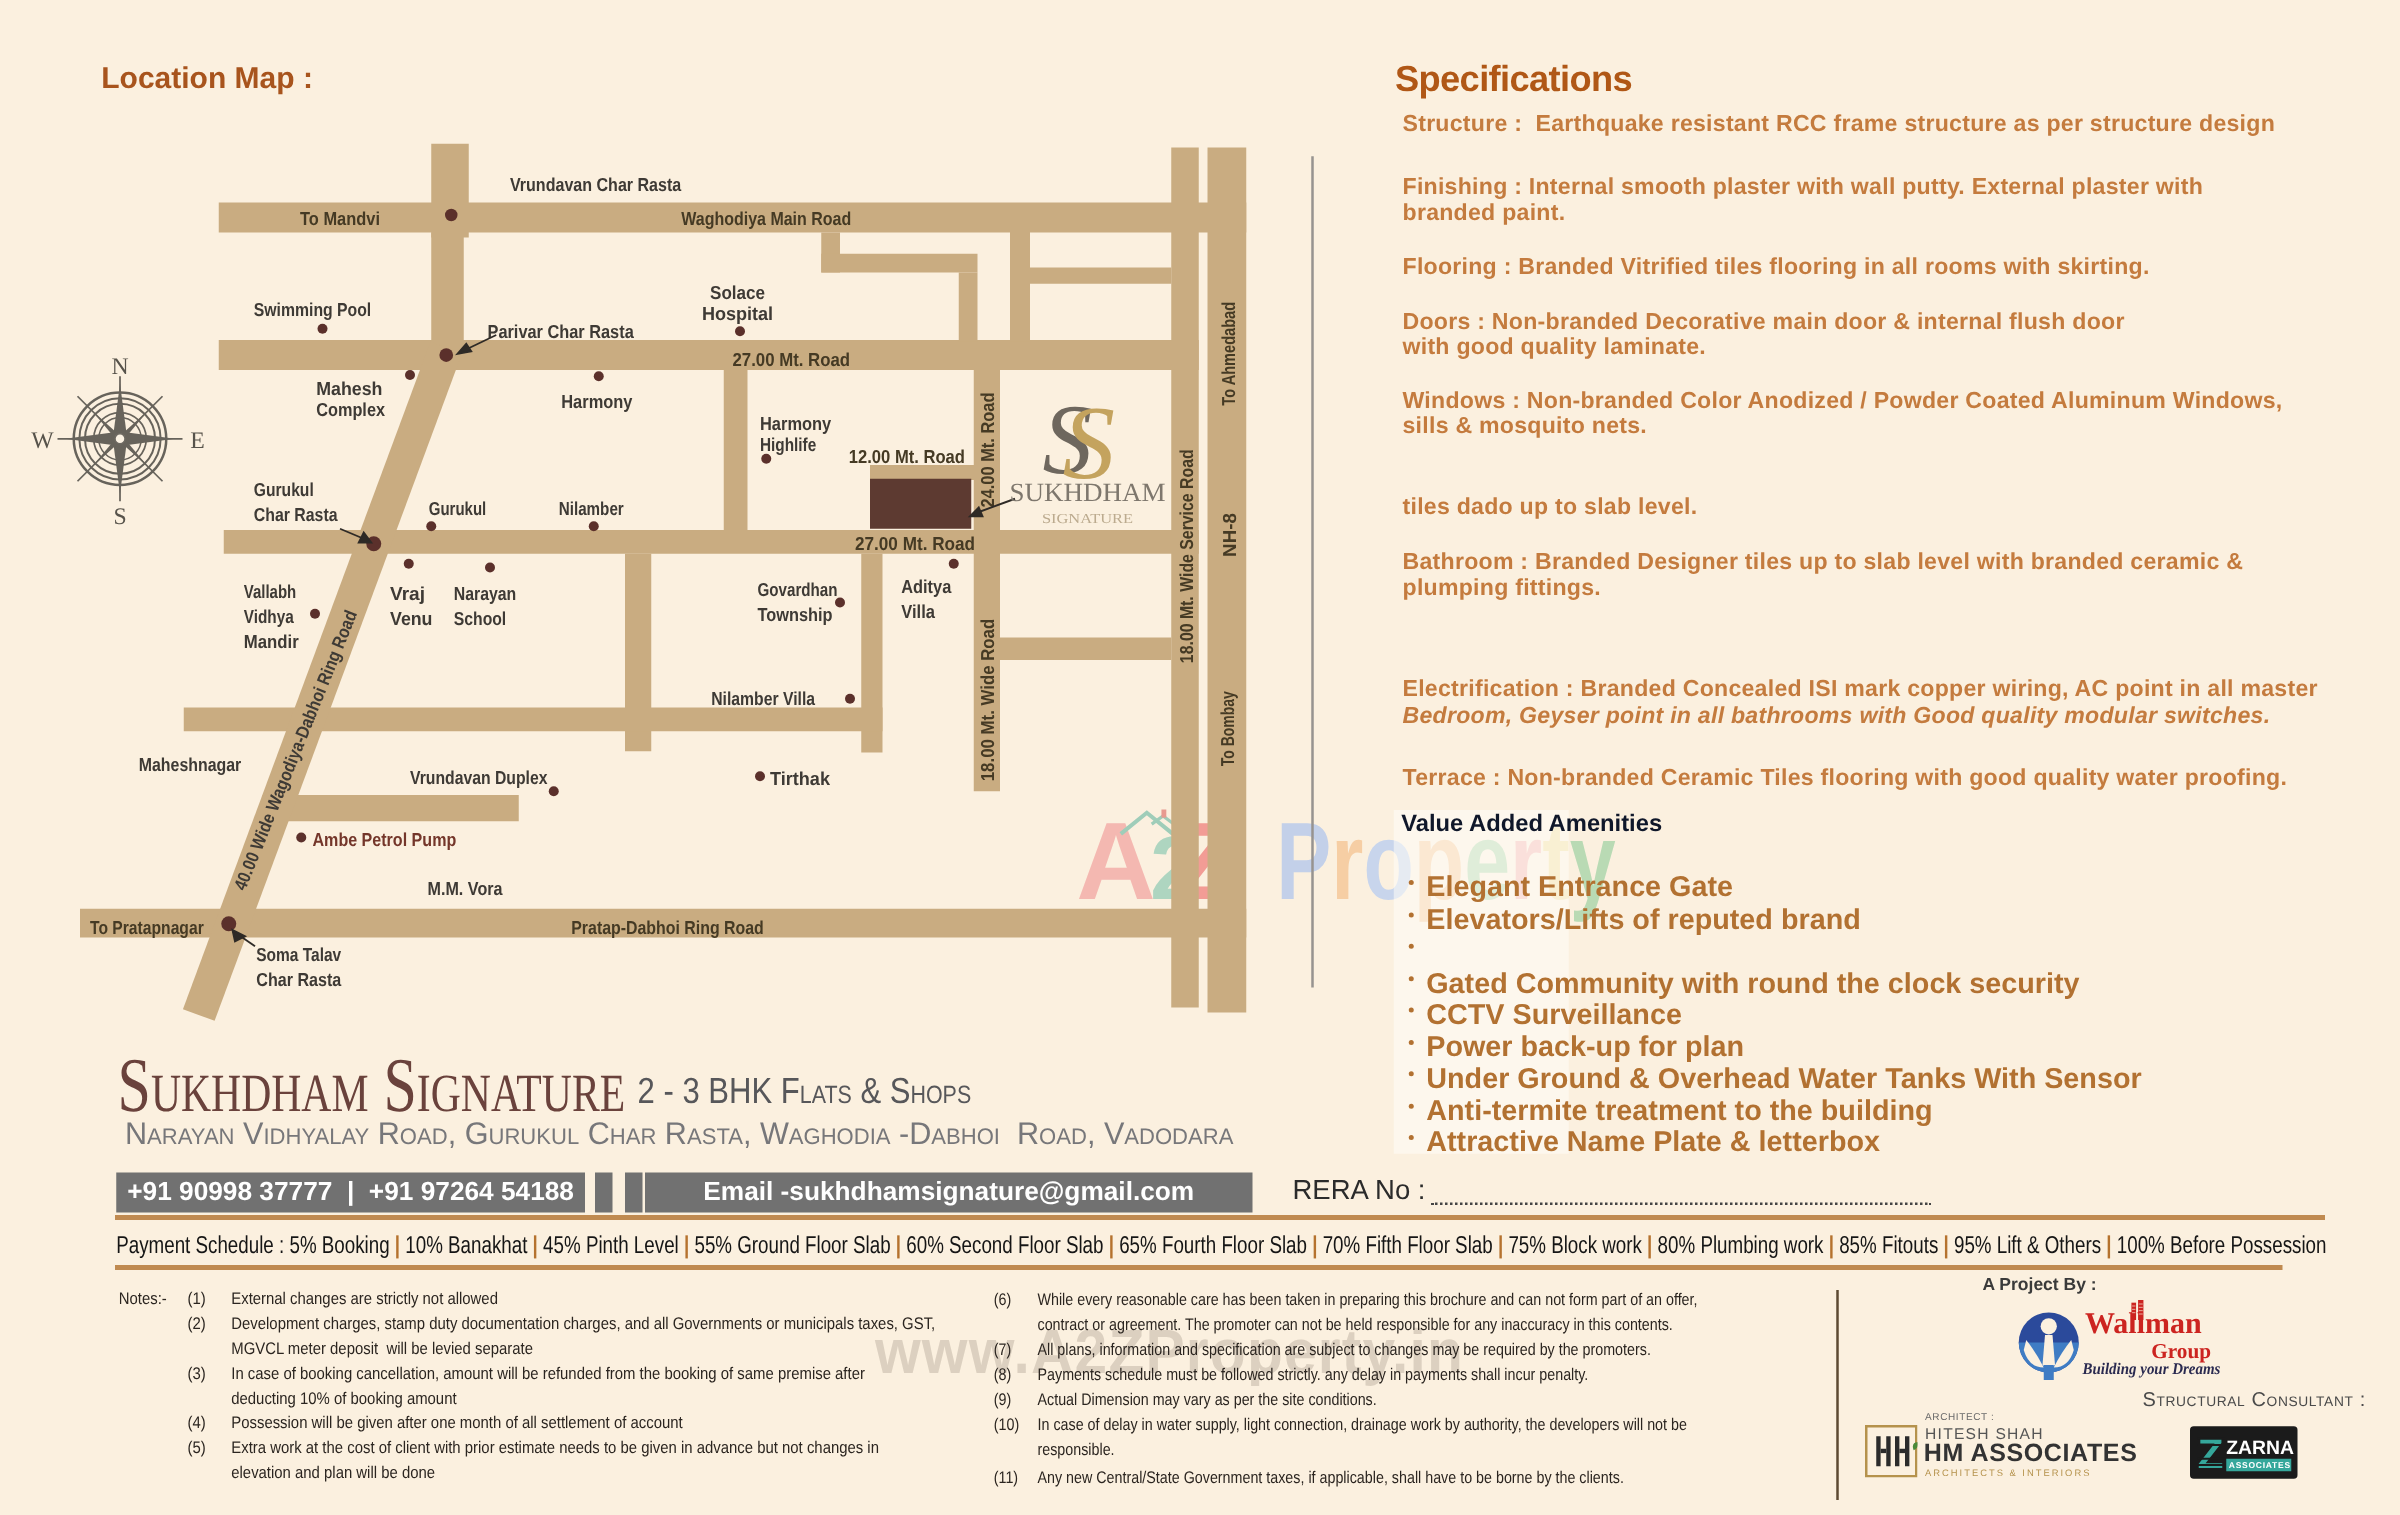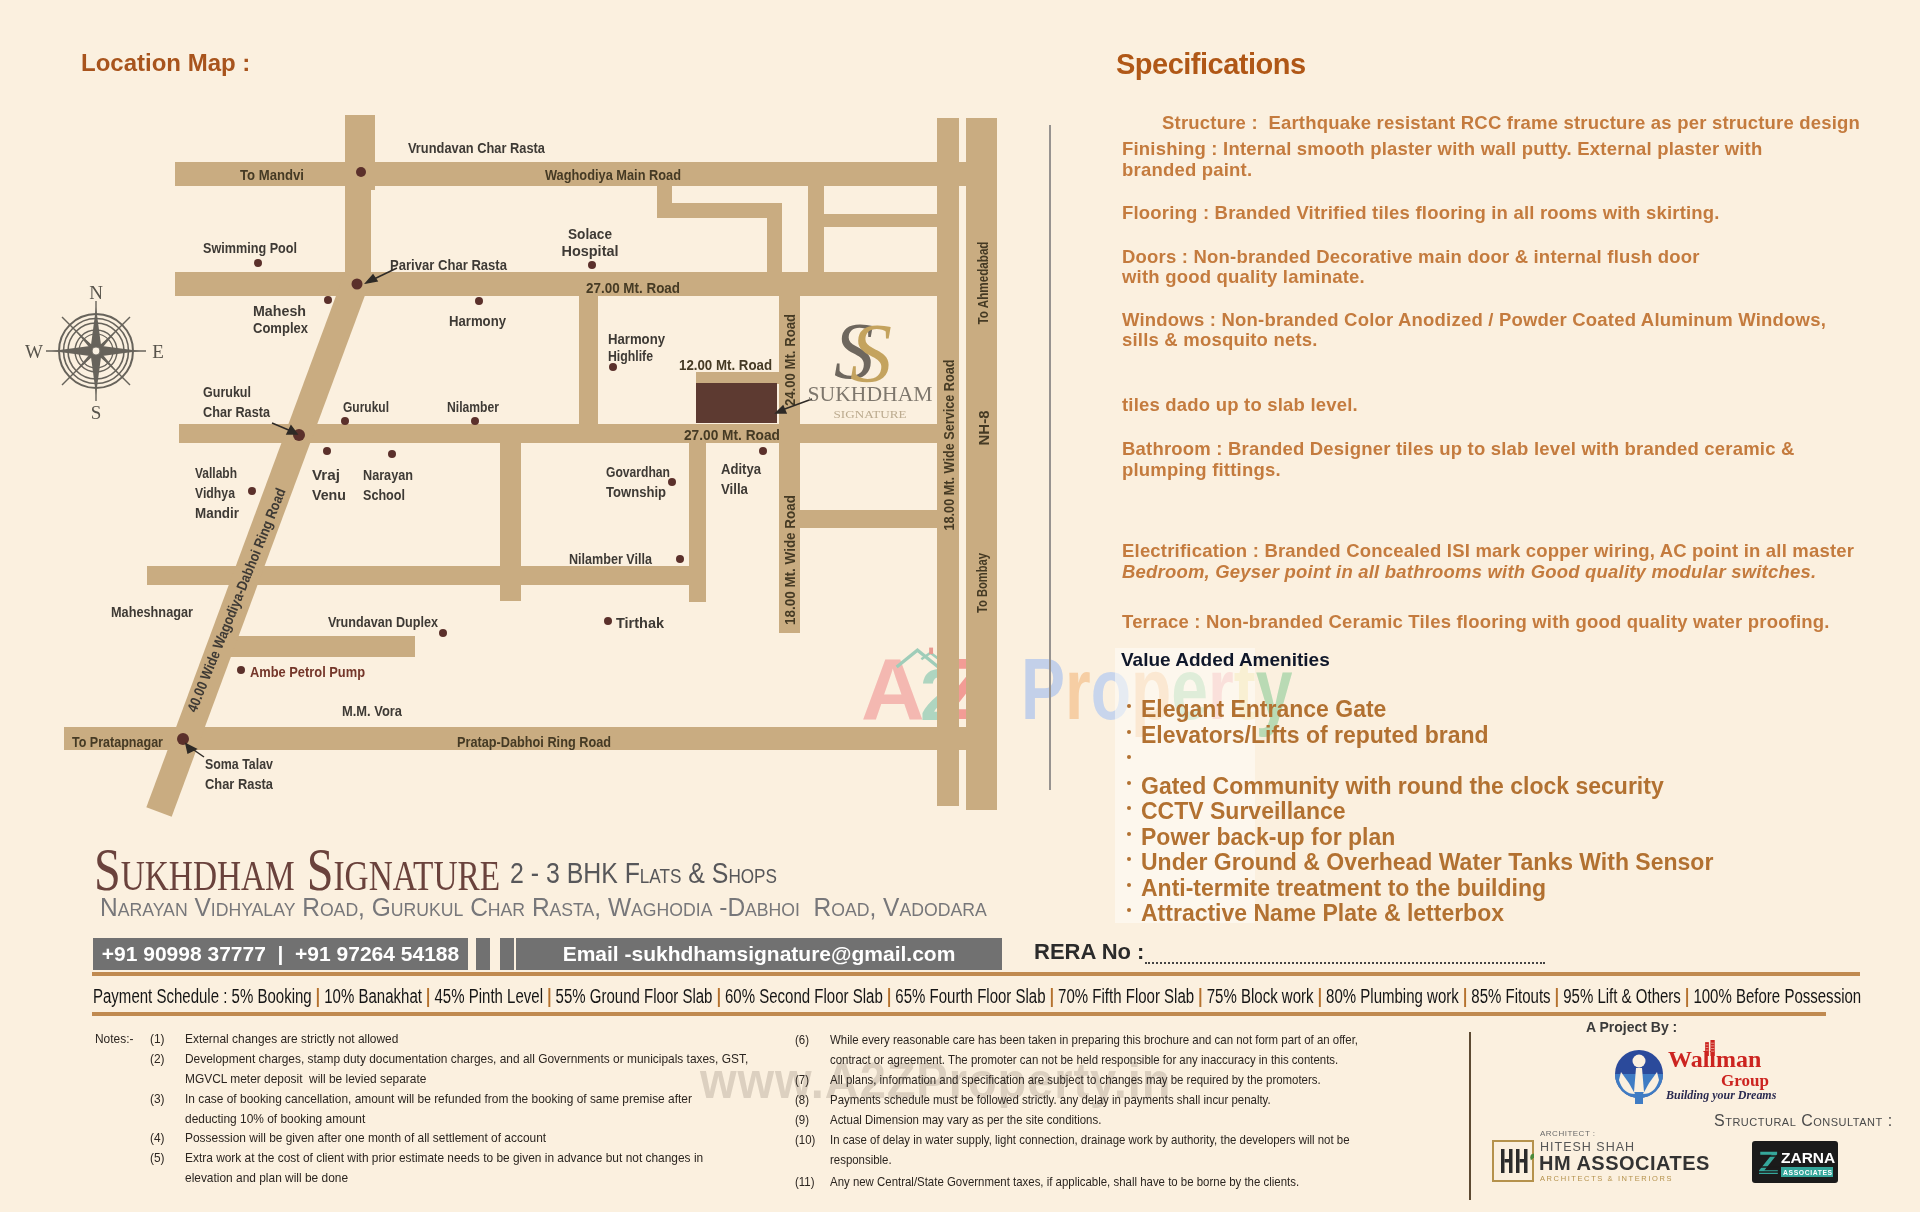--- a/index.html
+++ b/index.html
@@ -242,21 +242,21 @@
 
   <text x="870" y="418" font-family="Liberation Serif, serif" font-size="11" fill="#bcab8f" text-anchor="middle" textLength="73" lengthAdjust="spacingAndGlyphs">SIGNATURE</text>
 </svg>
 
 <div class="abs" style="left:81px;top:49px;font-size:24px;font-weight:bold;color:#a8541d;letter-spacing:0px;">Location Map :</div>
 
 <div class="abs" style="left:1049px;top:125px;width:2px;height:665px;background:#979390;"></div>
 
 <div class="abs" style="left:1116px;top:48px;font-size:29px;font-weight:bold;color:#b05716;letter-spacing:-0.5px;">Specifications</div>
 
-<div class="spec abs" style="left:1122px;top:112px;margin-left:40px;">Structure :&nbsp; Earthquake resistant RCC frame structure as per structure design</div>
+<div class="spec abs" style="left:1122px;top:88px;">Structure :&nbsp; Earthquake resistant RCC frame structure as per structure design</div>
 <div class="spec abs" style="left:1122px;top:138px;">Finishing : Internal smooth plaster with wall putty. External plaster with</div>
 <div class="spec abs" style="left:1122px;top:159px;">branded paint.</div>
 <div class="spec abs" style="left:1122px;top:202px;">Flooring : Branded Vitrified tiles flooring in all rooms with skirting.</div>
 <div class="spec abs" style="left:1122px;top:246px;">Doors : Non-branded Decorative main door &amp; internal flush door</div>
 <div class="spec abs" style="left:1122px;top:266px;">with good quality laminate.</div>
 <div class="spec abs" style="left:1122px;top:309px;">Windows : Non-branded Color Anodized / Powder Coated Aluminum Windows,</div>
 <div class="spec abs" style="left:1122px;top:329px;">sills &amp; mosquito nets.</div>
 <div class="spec abs" style="left:1122px;top:394px;">tiles dado up to slab level.</div>
 <div class="spec abs" style="left:1122px;top:438px;">Bathroom : Branded Designer tiles up to slab level with branded ceramic &amp;</div>
 <div class="spec abs" style="left:1122px;top:459px;">plumping fittings.</div>
@@ -292,21 +292,21 @@
 
 <div class="abs" style="left:100px;top:893px;font-variant:small-caps;font-size:25px;color:#77777a;transform:scaleX(0.98);transform-origin:0 0;white-space:nowrap;">Narayan Vidhyalay Road, Gurukul Char Rasta, Waghodia -Dabhoi&nbsp; Road, Vadodara</div>
 
 <div class="abs" style="left:93px;top:938px;width:375px;height:32px;background:#717171;color:#fff;font-weight:bold;font-size:21px;line-height:32px;text-align:center;">+91 90998 37777 &nbsp;|&nbsp; +91 97264 54188</div>
 
 <div class="abs" style="left:476px;top:938px;width:14px;height:32px;background:#717171;"></div>
 <div class="abs" style="left:500px;top:938px;width:14px;height:32px;background:#717171;"></div>
 
 <div class="abs" style="left:516px;top:938px;width:486px;height:32px;background:#717171;color:#fff;font-weight:bold;font-size:21px;line-height:32px;text-align:center;">Email -sukhdhamsignature@gmail.com</div>
 
-<div class="abs" style="left:1034px;top:939px;font-size:22px;font-weight:bold;color:#2b2b2b;">RERA No :</div>
+<div class="abs" style="left:1034px;top:939px;font-size:22px;font-weight:normal;color:#2b2b2b;">RERA No :</div>
 
 <div class="abs" style="left:1145px;top:940px;width:400px;height:22px;border-bottom:2.5px dotted #444;"></div>
 
 <div class="abs" style="left:92px;top:972px;width:1768px;height:3.5px;background:#c08a50;"></div>
 
 <div class="abs" style="left:93px;top:985px;font-size:19.5px;color:#151515;white-space:nowrap;transform:scaleX(0.77);transform-origin:0 0;" id="payline">Payment Schedule : 5% Booking <span style="color:#b5722e;font-weight:bold;">|</span> 10% Banakhat <span style="color:#b5722e;font-weight:bold;">|</span> 45% Pinth Level <span style="color:#b5722e;font-weight:bold;">|</span> 55% Ground Floor Slab <span style="color:#b5722e;font-weight:bold;">|</span> 60% Second Floor Slab <span style="color:#b5722e;font-weight:bold;">|</span> 65% Fourth Floor Slab <span style="color:#b5722e;font-weight:bold;">|</span> 70% Fifth Floor Slab <span style="color:#b5722e;font-weight:bold;">|</span> 75% Block work <span style="color:#b5722e;font-weight:bold;">|</span> 80% Plumbing work <span style="color:#b5722e;font-weight:bold;">|</span> 85% Fitouts <span style="color:#b5722e;font-weight:bold;">|</span> 95% Lift &amp; Others <span style="color:#b5722e;font-weight:bold;">|</span> 100% Before Possession</div>
 
 <div class="abs" style="left:92px;top:1012px;width:1734px;height:3.5px;background:#c08a50;"></div>
 
 <div class="note abs" style="left:95px;top:1031px;">Notes:-</div>

